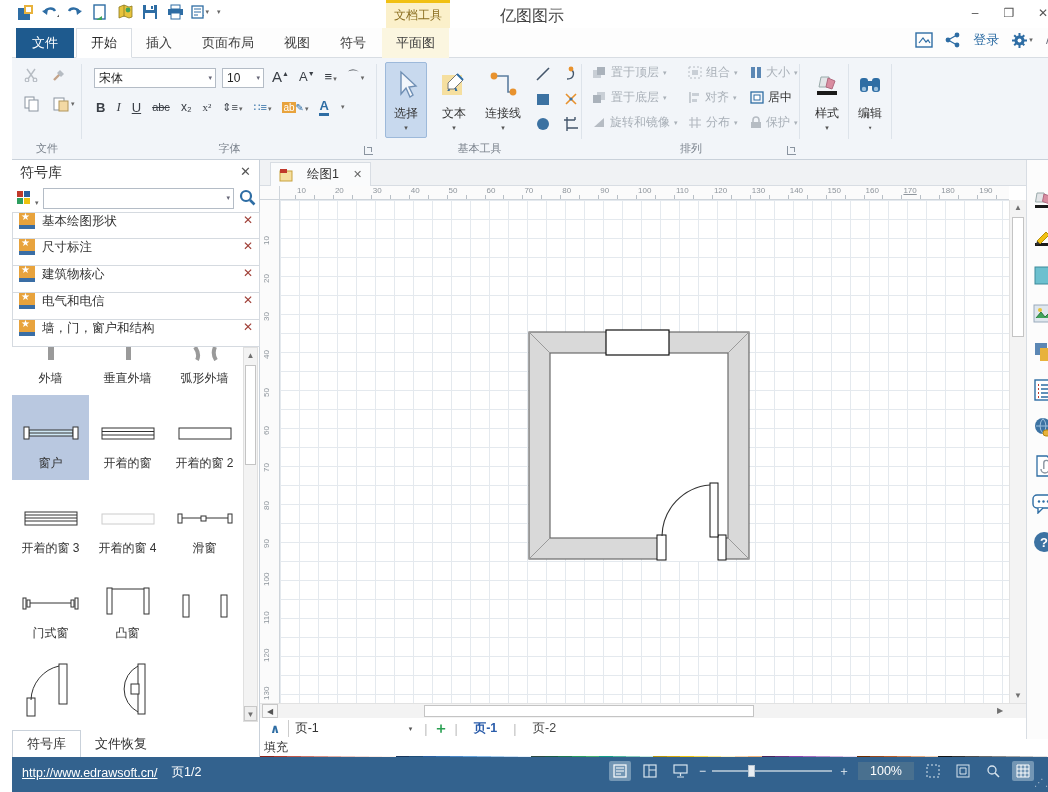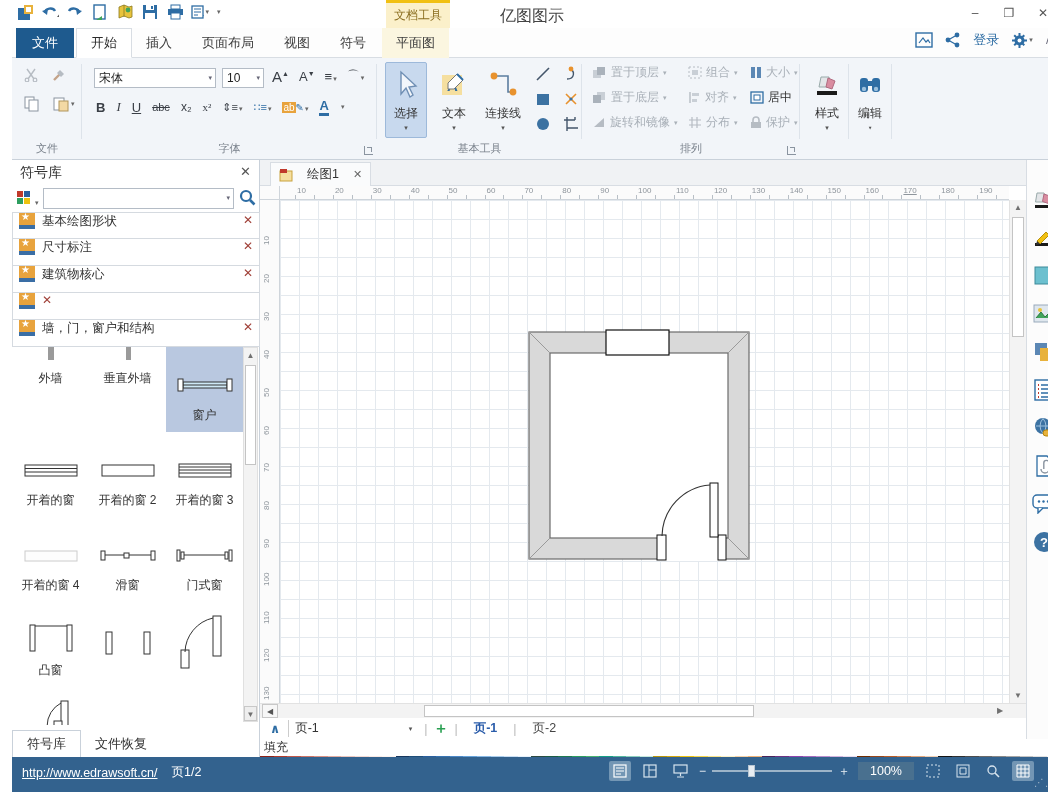--- a/index.html
+++ b/index.html
@@ -532,20 +532,21 @@
           <span class="cname">尺寸标注</span>
           <span class="cclose">✕</span>
         </div>
         <div class="cat">
           <span class="star"></span>
           <span class="cname">建筑物核心</span>
           <span class="cclose">✕</span>
         </div>
         <div class="cat">
           <span class="star"></span>
+          <span class="cname">电气和电信</span>
           <span class="cclose">✕</span>
         </div>
         <div class="cat">
           <span class="star"></span>
           <span class="cname">墙，门，窗户和结构</span>
           <span class="cclose">✕</span>
         </div>
       </div>
     <div id="symbols">
         <div class="symgrid" id="symgrid">
@@ -553,20 +554,27 @@
             <span><svg width="56" height="14">
                 <rect x="25" y="0" width="6" height="13" fill="#9a9a9a"></rect>
               </svg></span>
             <span class="slabel">外墙</span>
           </div>
           <div class="symcell partial">
             <span><svg width="56" height="14">
                 <rect x="26" y="0" width="5" height="13" fill="#9a9a9a"></rect>
               </svg></span>
             <span class="slabel">垂直外墙</span>
+          </div>
+          <div class="symcell partial">
+            <span><svg width="56" height="14">
+                <path d="M18,0 q5,7 2,13" stroke="#9a9a9a" stroke-width="4" fill="none"></path>
+                <path d="M38,0 q-3,7 1,13" stroke="#9a9a9a" stroke-width="4" fill="none"></path>
+              </svg></span>
+            <span class="slabel">弧形外墙</span>
           </div>
           <div class="symcell sel">
             <span><svg width="60" height="26">
                 <rect x="8" y="10" width="44" height="6" fill="#cfe8f5" stroke="#333"></rect>
                 <line x1="8" y1="13" x2="52" y2="13" stroke="#333"></line>
                 <rect x="3" y="7" width="5" height="12" fill="#fff" stroke="#333"></rect>
                 <rect x="52" y="7" width="5" height="12" fill="#fff" stroke="#333"></rect>
               </svg></span>
             <span class="slabel">窗户</span>
           </div>

